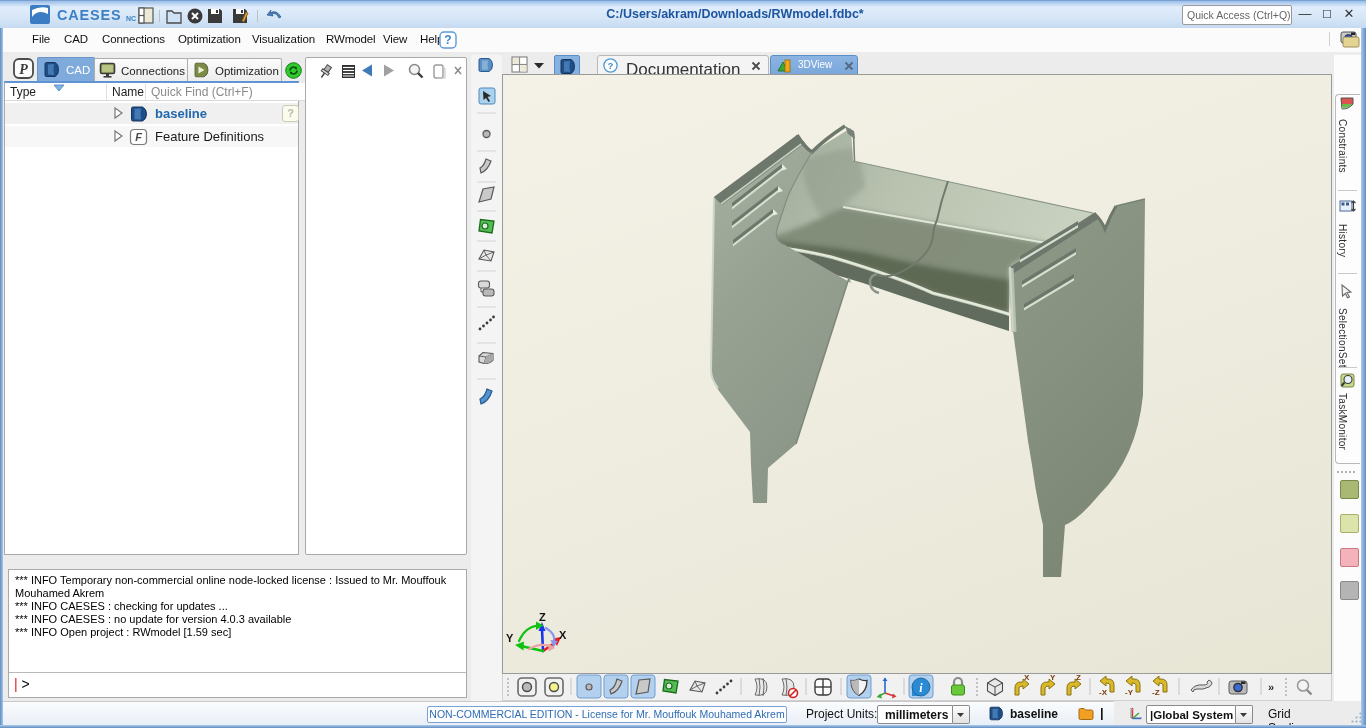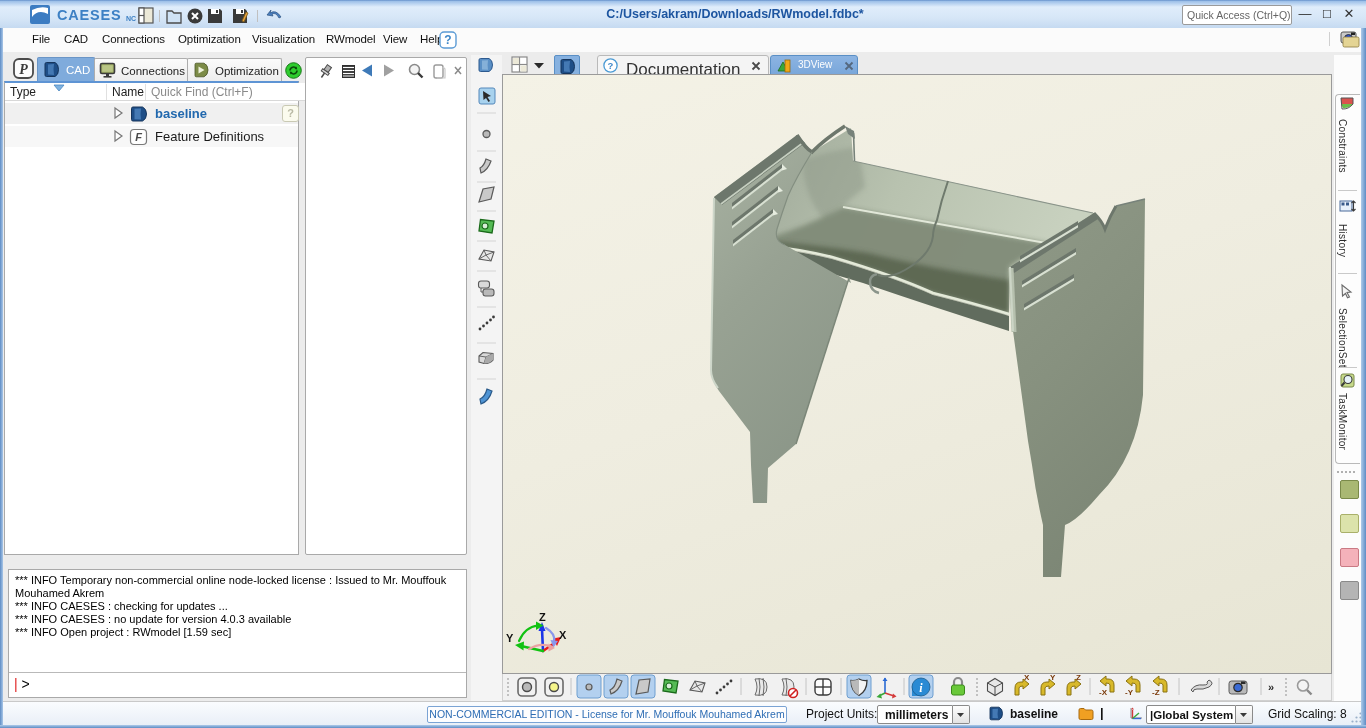--- a/index.html
+++ b/index.html
@@ -33,21 +33,21 @@
 #logpanel { left:8px; top:569px; width:459px; height:129px; background:#fff; border:1px solid #a9a9a9; font-size:11px; color:#000; }
 
 
 #vtoolbar { left:471px; top:55px; width:31px; height:646px; background:#f4f4f4; }
 #viewport { left:502px; top:74px; width:830px; height:600px; border:1px solid #9a9a9a;
   background:linear-gradient(160deg,#f4f2e6 0%, #efede0 45%, #e7e5d4 100%); }
 #viewtoolbar { left:502px; top:674px; width:830px; height:27px; background:#f1f1f1; border:1px solid #d0d0d0; border-top:none; }
 #sidebar { left:1334px; top:55px; width:27px; height:646px; background:#fcfcfc; }
 
 
-#statusbar { left:0px; top:701px; width:1366px; height:24px; background:linear-gradient(#fafcfe,#e9eff7); border-top:1px solid #c9c9c9; }
+#statusbar { left:0px; top:701px; width:1114px; height:24px; background:linear-gradient(#fafcfe,#e9eff7); border-top:1px solid #c9c9c9; }
 .vtext { font-size:10px; color:#2a2a2a; writing-mode:vertical-rl; letter-spacing:0.3px; }
 .csq { left:6px; width:19px; height:19px; border:1px solid; border-radius:2px; }
 </style>
 </head>
 <body>
 <div id="win">
   <div class="abs" id="titlebar"></div>
   <div class="abs" id="logo">
     <svg width="20" height="19" viewBox="0 0 20 19">
       <path d="M2 12 Q8 4 18 9 L18 3 Q10 1 2 5 Z" fill="#ffffff"></path>

